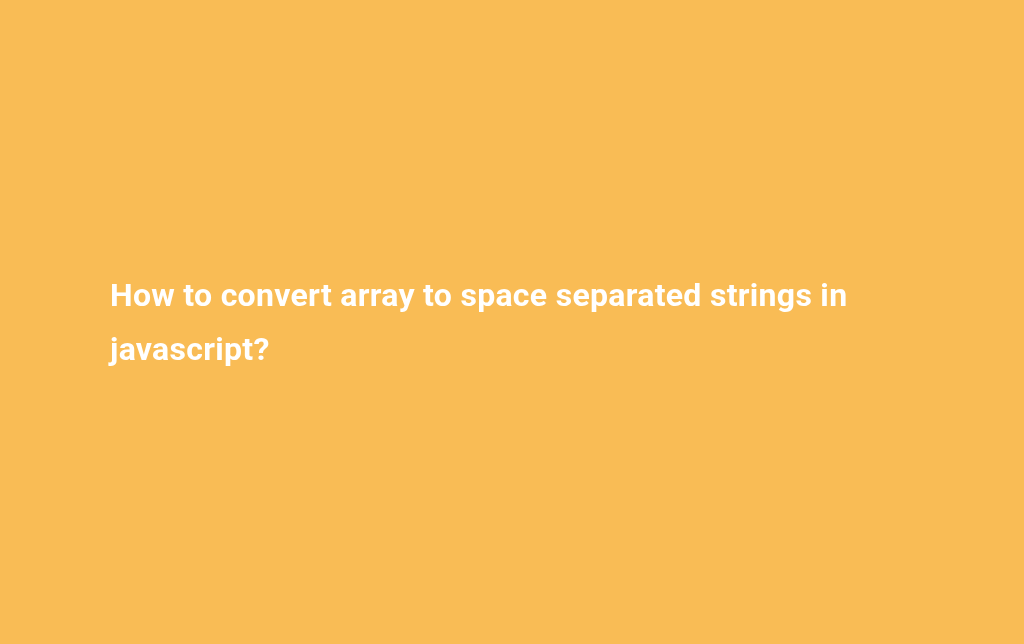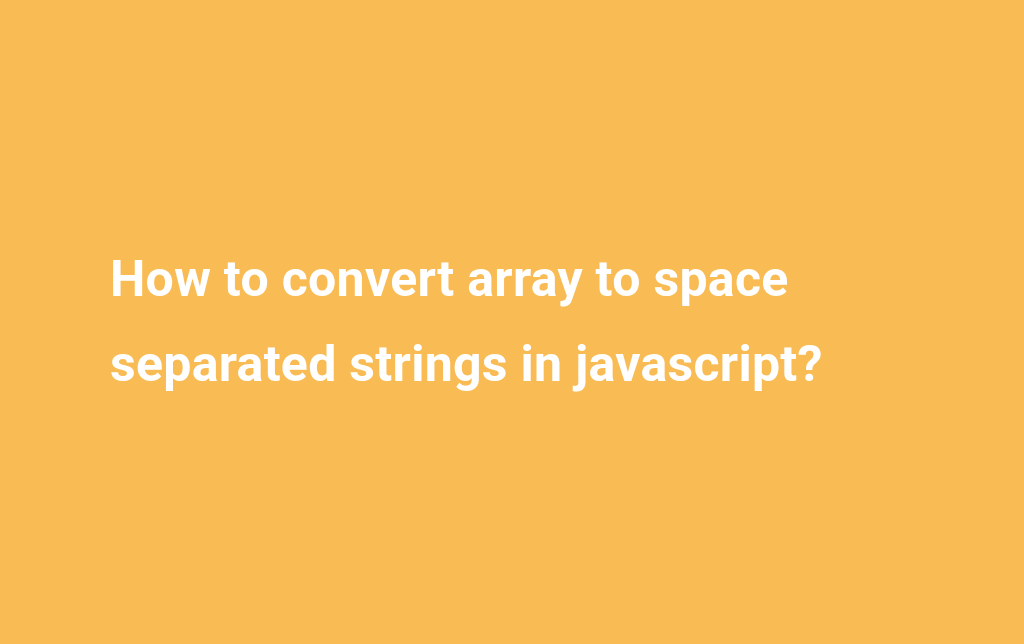--- a/index.html
+++ b/index.html
@@ -15,21 +15,21 @@
       align-items: center;
       font-family: -apple-system, BlinkMacSystemFont, "Segoe UI", Roboto, Helvetica, Arial, sans-serif;
     }
     .content {
       padding-left: 110px;
       padding-right: 110px;
       width: 100%;
     }
     .heading {
       color: #ffffff;
-      font-size: 50px;
+      font-size: 32px;
       font-weight: 700;
       line-height: 1.7;
       letter-spacing: 0.3px;
     }
   </style>
 </head>
 <body>
 
 <div class="content">
   <h1 class="heading">How to convert array to space separated strings in javascript?</h1>

